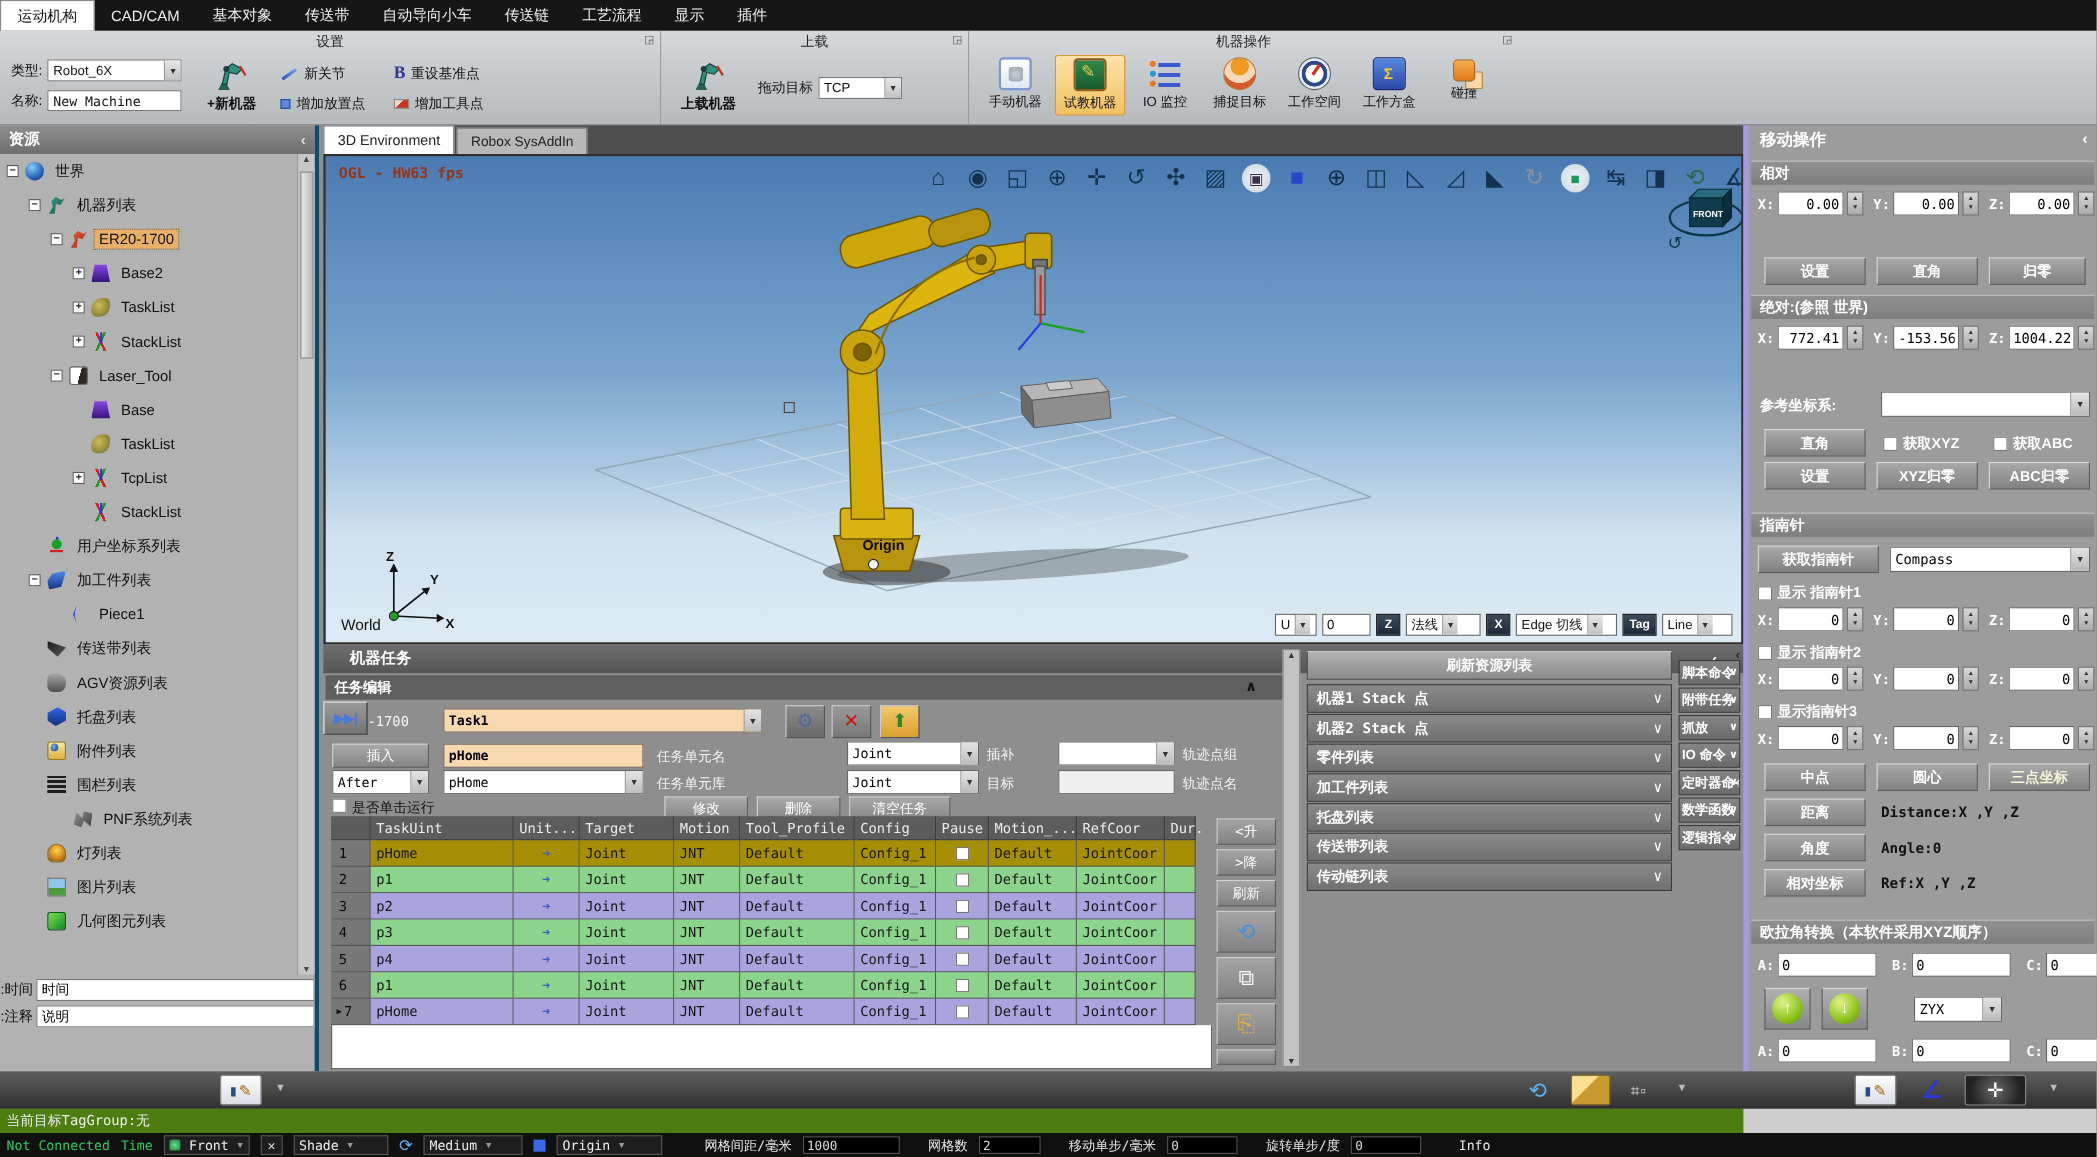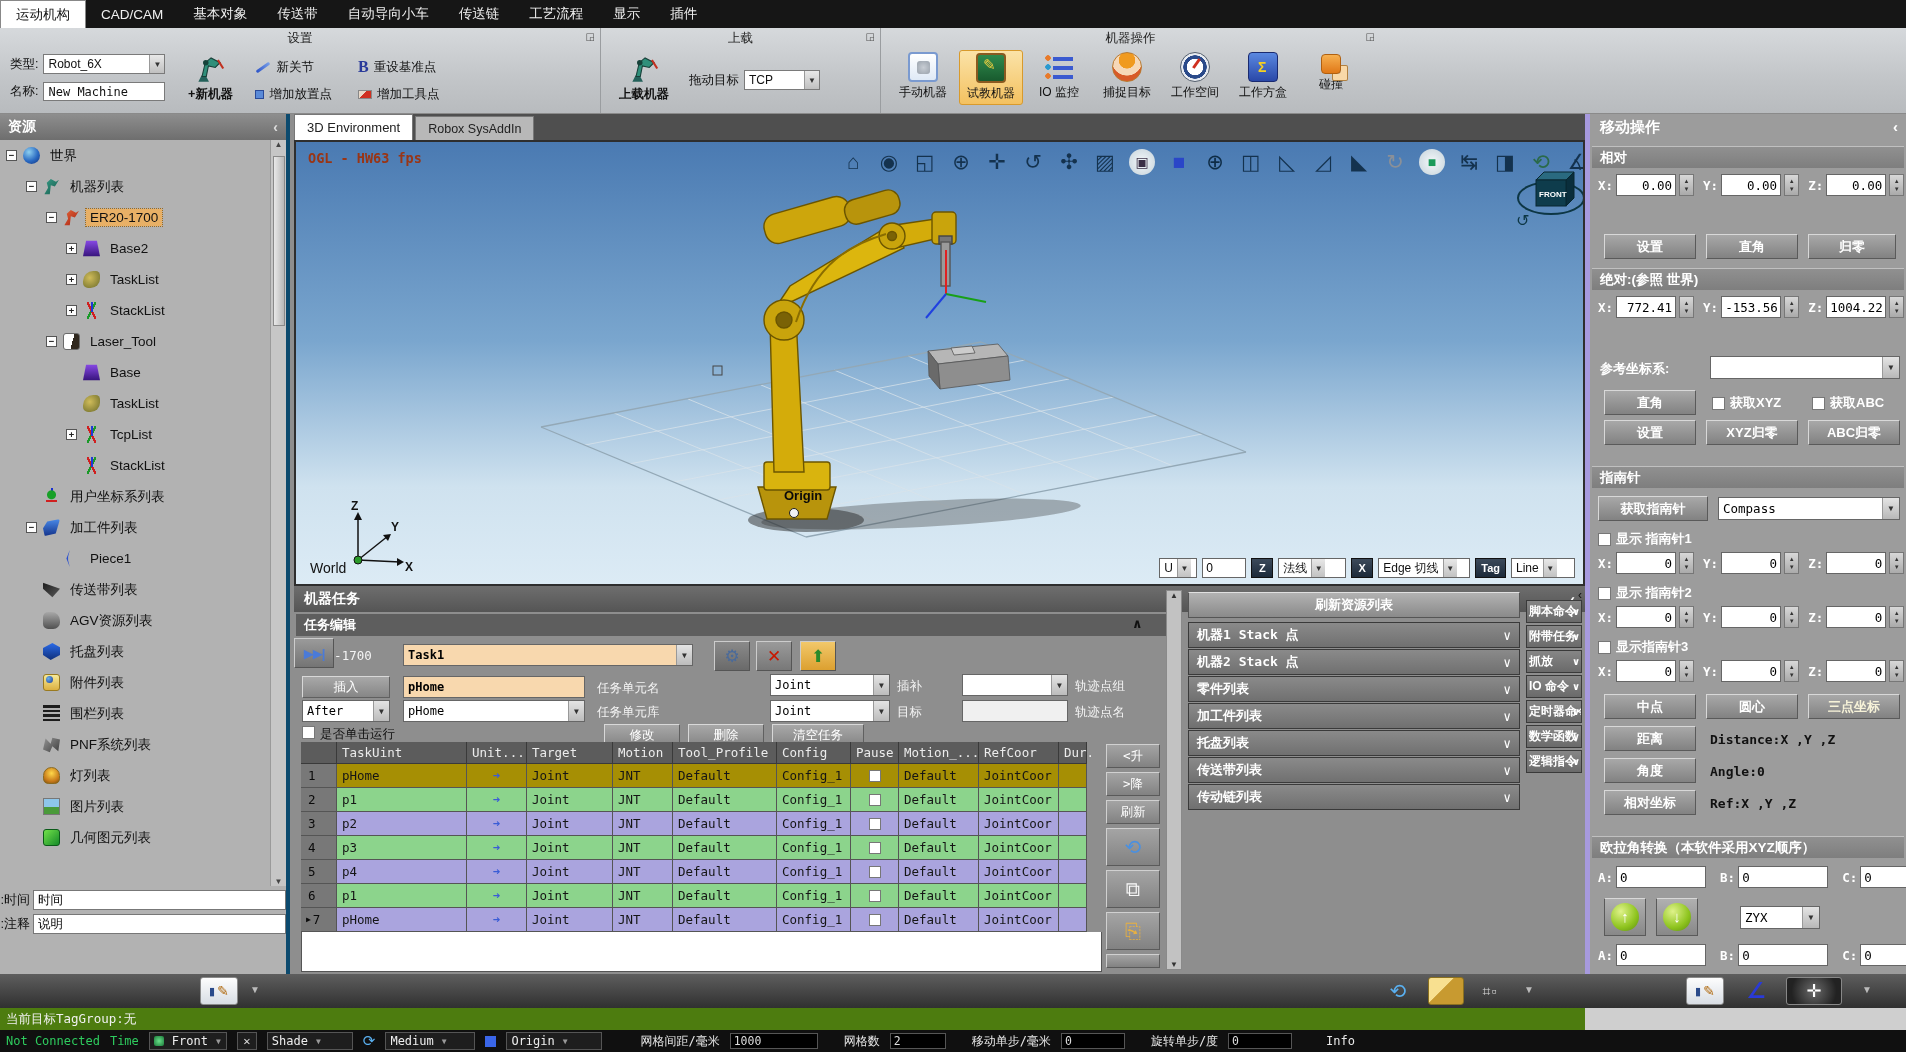--- a/index.html
+++ b/index.html
@@ -128,21 +128,21 @@
   .vc-combo .dd { width:14px; height:100%; background:linear-gradient(#e8e8e8,#c2c2c2); border-left:1px solid #999; font-size:8px;
     display:flex; align-items:center; justify-content:center; color:#333; }
   .vc-inp { width:44px; height:20px; background:#fff; border:1px solid #666; font-size:12px; padding:0 3px; }
   .vc-btn { height:20px; min-width:22px; background:linear-gradient(#3c4a5a,#1c2a3a); color:#fff; border:1px solid #111;
     font-size:11px; font-weight:bold; display:flex; align-items:center; justify-content:center; padding:0 5px; }
   .worldlab { position:absolute; left:14px; bottom:8px; font-weight:normal; font-size:14px; color:#111; }
 
   
   .taskpanel { position:absolute; left:294px; top:586px; width:1291px; height:388px; background:#8e8e8e; }
   .tp-title { position:absolute; left:0; top:0; right:0; height:26px; background:linear-gradient(#6e6e6e,#555);
-    color:#fff; font-weight:bold; font-size:14px; display:flex; align-items:center; justify-content:space-between; padding:0 10px; }
+    color:#fff; font-weight:bold; font-size:14px; display:flex; align-items:center; justify-content:space-between; padding:0 24px; }
   .tp-sub { position:absolute; left:2px; top:28px; width:880px; height:22px; background:#5e5e5e; color:#fff; font-weight:bold;
     font-size:13px; display:flex; align-items:center; padding:0 8px; }
   .collapse-up { position:absolute; left:838px; top:30px; color:#111; font-size:13px; font-weight:bold; }
   .editor { position:absolute; left:0; top:52px; width:880px; height:104px; }
   .ed-lab { position:absolute; color:#f4f4f4; font-size:12.5px; white-space:nowrap; font-family:"DejaVu Sans Mono",monospace; }
   .ed-lab.dark { color:#111; }
   .ebtn { position:absolute; height:22px; background:linear-gradient(#a8a8a8,#868686); border:1px solid #606060;
     border-top-color:#d8d8d8; border-left-color:#d8d8d8; color:#fff; font-size:12.5px; display:flex; align-items:center; justify-content:center; }
   .ecombo { position:absolute; height:22px; background:#fff; border:1px solid #666; display:flex; align-items:center;
     justify-content:space-between; font-size:12px; font-family:"DejaVu Sans Mono",monospace; padding-left:4px; }
@@ -495,21 +495,21 @@
           <span class="ticon attachment-icon"></span>
           <span class="lab">附件列表</span>
         </div>
 
         <div class="trow" style="padding-left: 26px;">
           <span class="exp"></span>
           <span class="ticon fence-icon"></span>
           <span class="lab">围栏列表</span>
         </div>
 
-        <div class="trow" style="padding-left: 26px;">
+        <div class="trow" style="padding-left: 26px; margin-left: 24px;">
           <span class="exp"></span>
           <span class="ticon pnf-icon"></span>
           <span class="lab">PNF系统列表</span>
         </div>
 
         <div class="trow" style="padding-left: 26px;">
           <span class="exp"></span>
           <span class="ticon lamp-icon"></span>
           <span class="lab">灯列表</span>
         </div>

